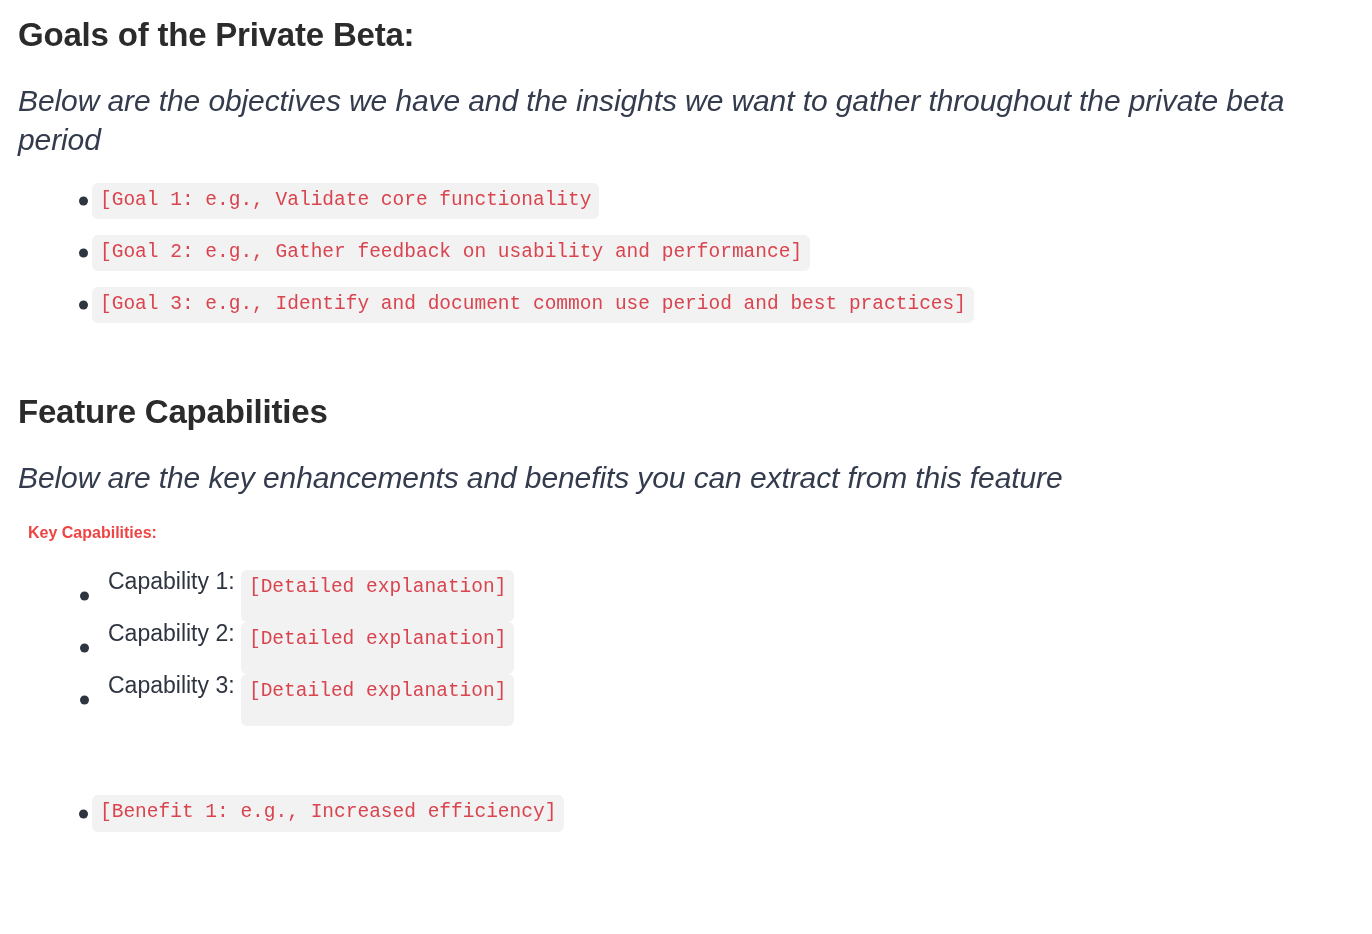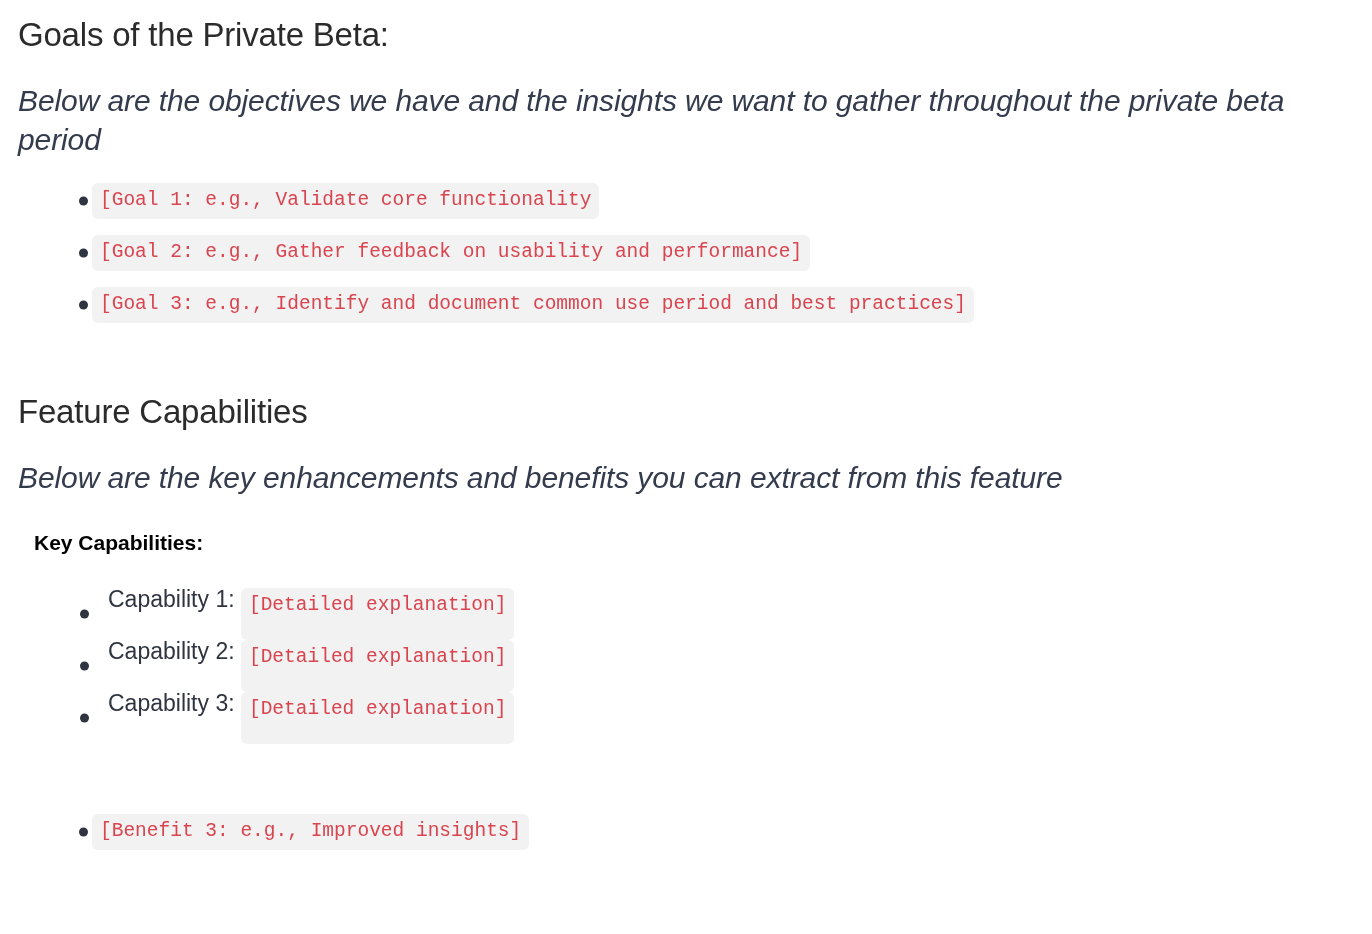--- a/index.html
+++ b/index.html
@@ -17,40 +17,40 @@
   }
   .page {
     padding: 0 18px;
     box-sizing: border-box;
     width: 1372px;
   }
 
   
   h1.section-heading {
     font-size: 33px;
-    font-weight: normal;
+    font-weight: bold;
     color: #2b2b2b;
     margin: 0;
     padding: 0;
     letter-spacing: -0.2px;
     line-height: 1.18;
   }
   .lede {
     font-style: italic;
     font-size: 30px;
     color: #333b4d;
     line-height: 1.3;
     margin: 0;
     letter-spacing: -0.1px;
   }
   h3.sub-heading {
-    font-size: 21px;
+    font-size: 16px;
     font-weight: bold;
-    color: #000000;
-    margin: 16px;
+    color: #ef4444;
+    margin: 10px;
     line-height: 1.3;
   }
 
   
   ul.bullets {
     list-style: none;
     margin: 0;
     padding: 0;
   }
   ul.bullets > li {
@@ -174,18 +174,18 @@
       </li>
     </ul>
 
     <div class="gap-lg"></div>
 
 
     <div class="gap-sm"></div>
 
     <ul class="bullets code-list">
       <li>
-        <code class="chip">[Benefit 3: e.g., Improved insights]</code>
+        <code class="chip">[Benefit 1: e.g., Increased efficiency]</code>
       </li>
     </ul>
   </section>
 
 </div>
 
 </body></html>

